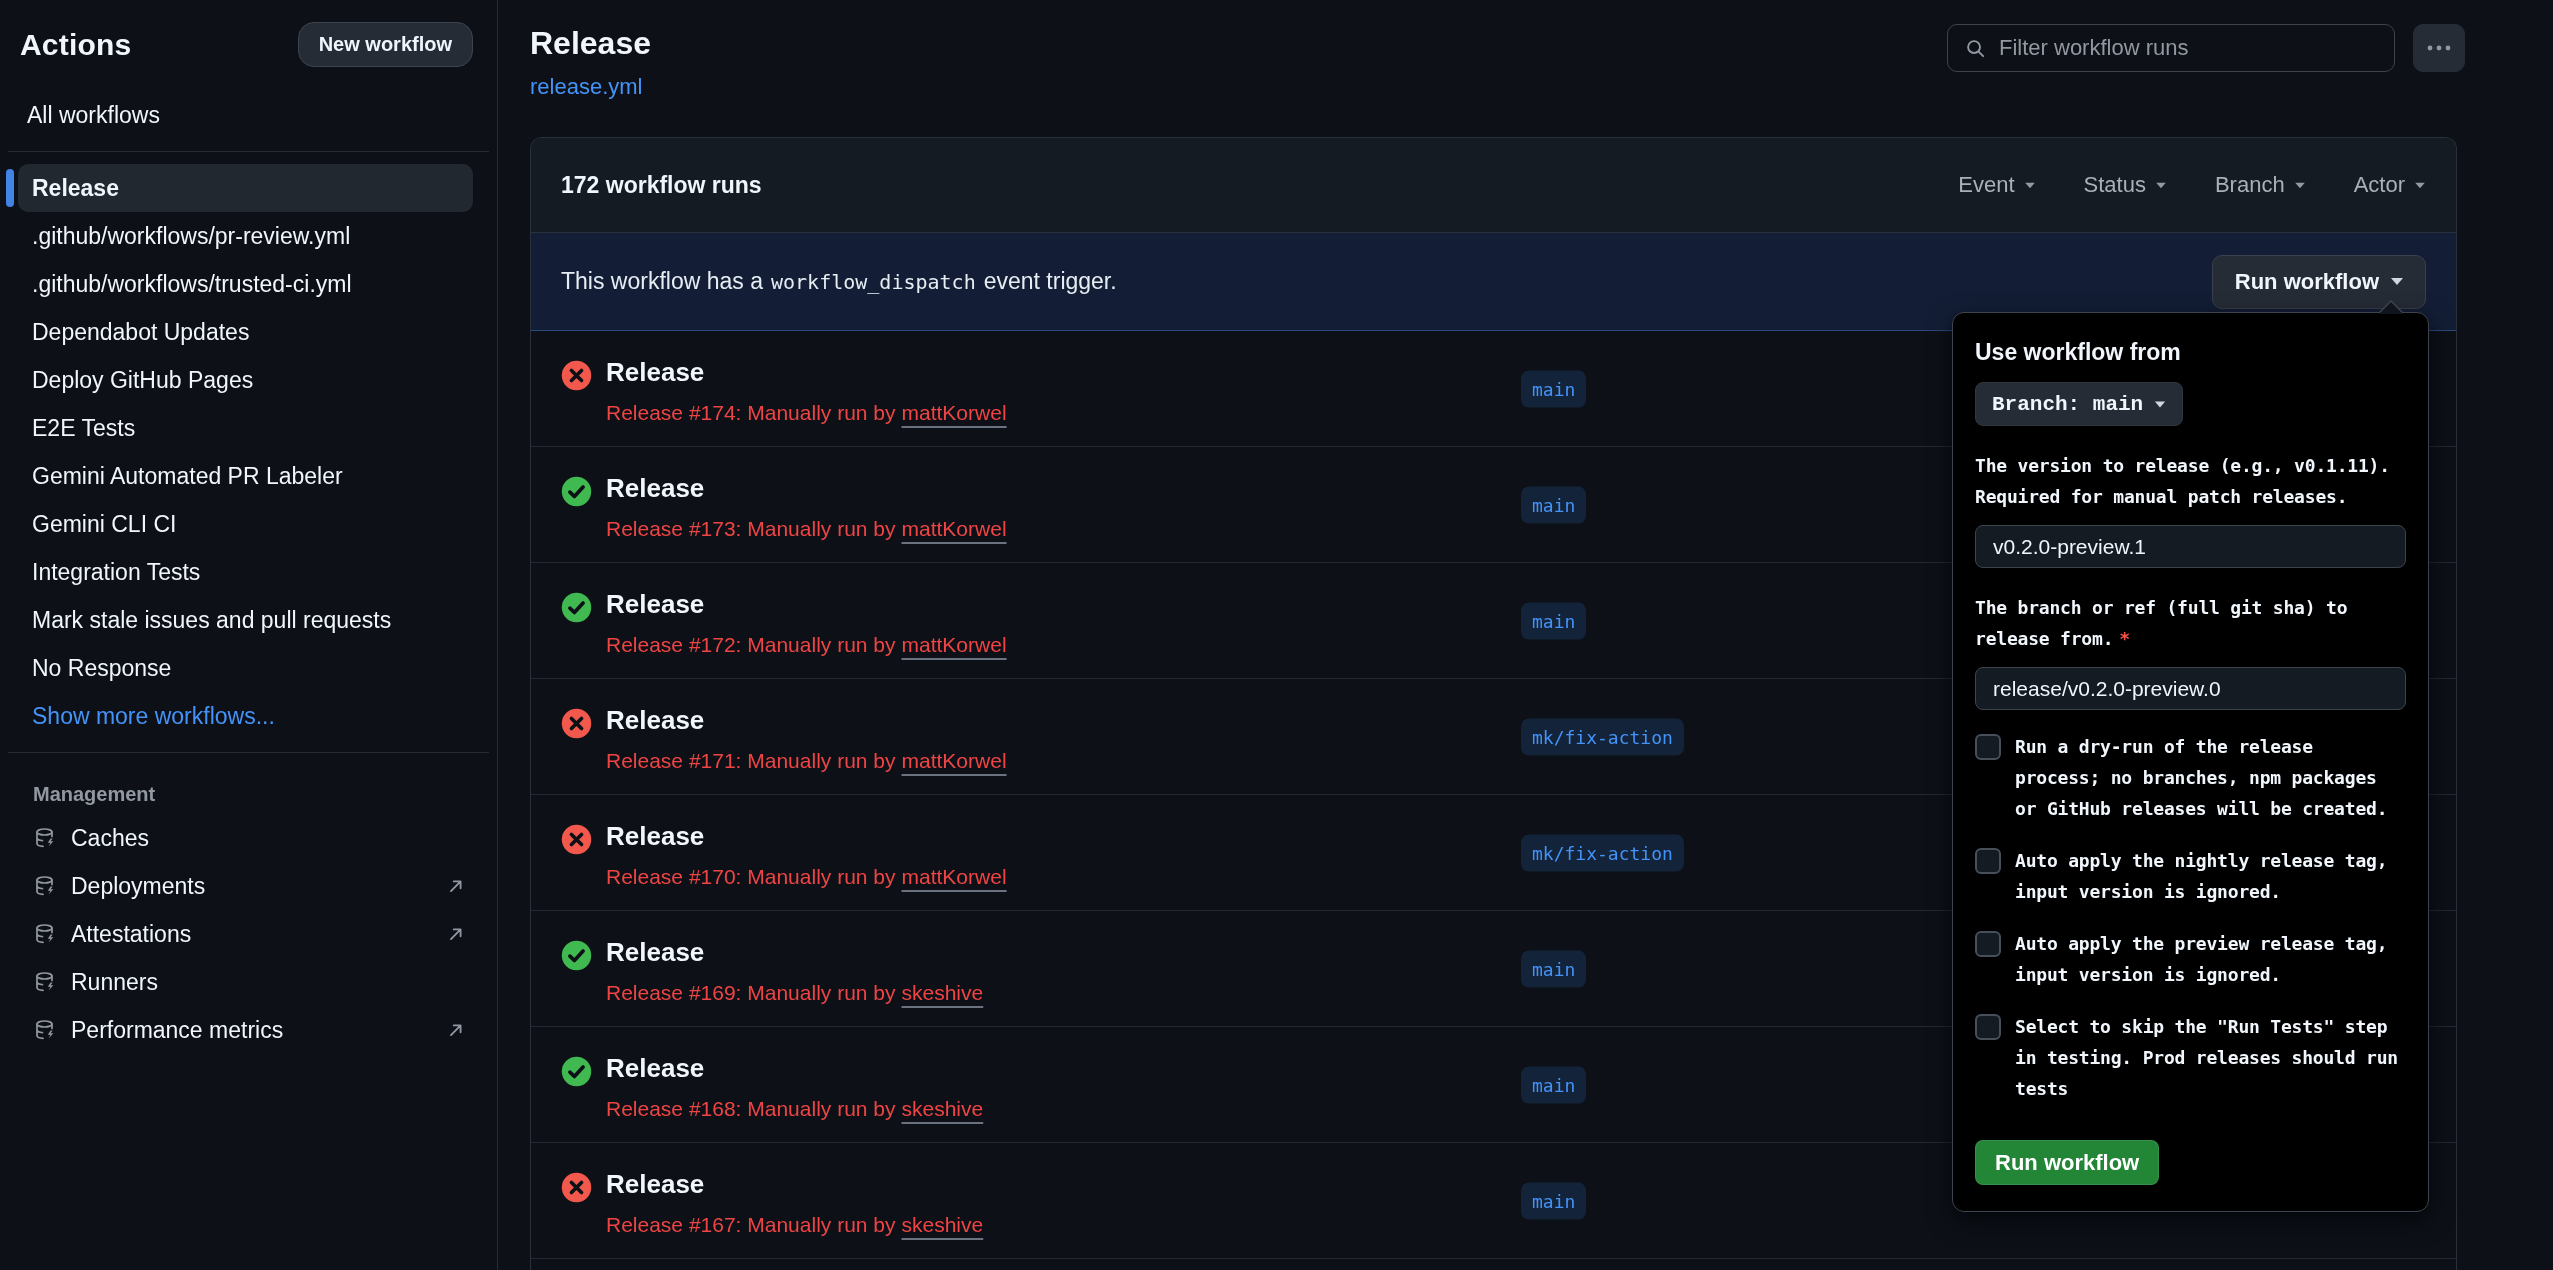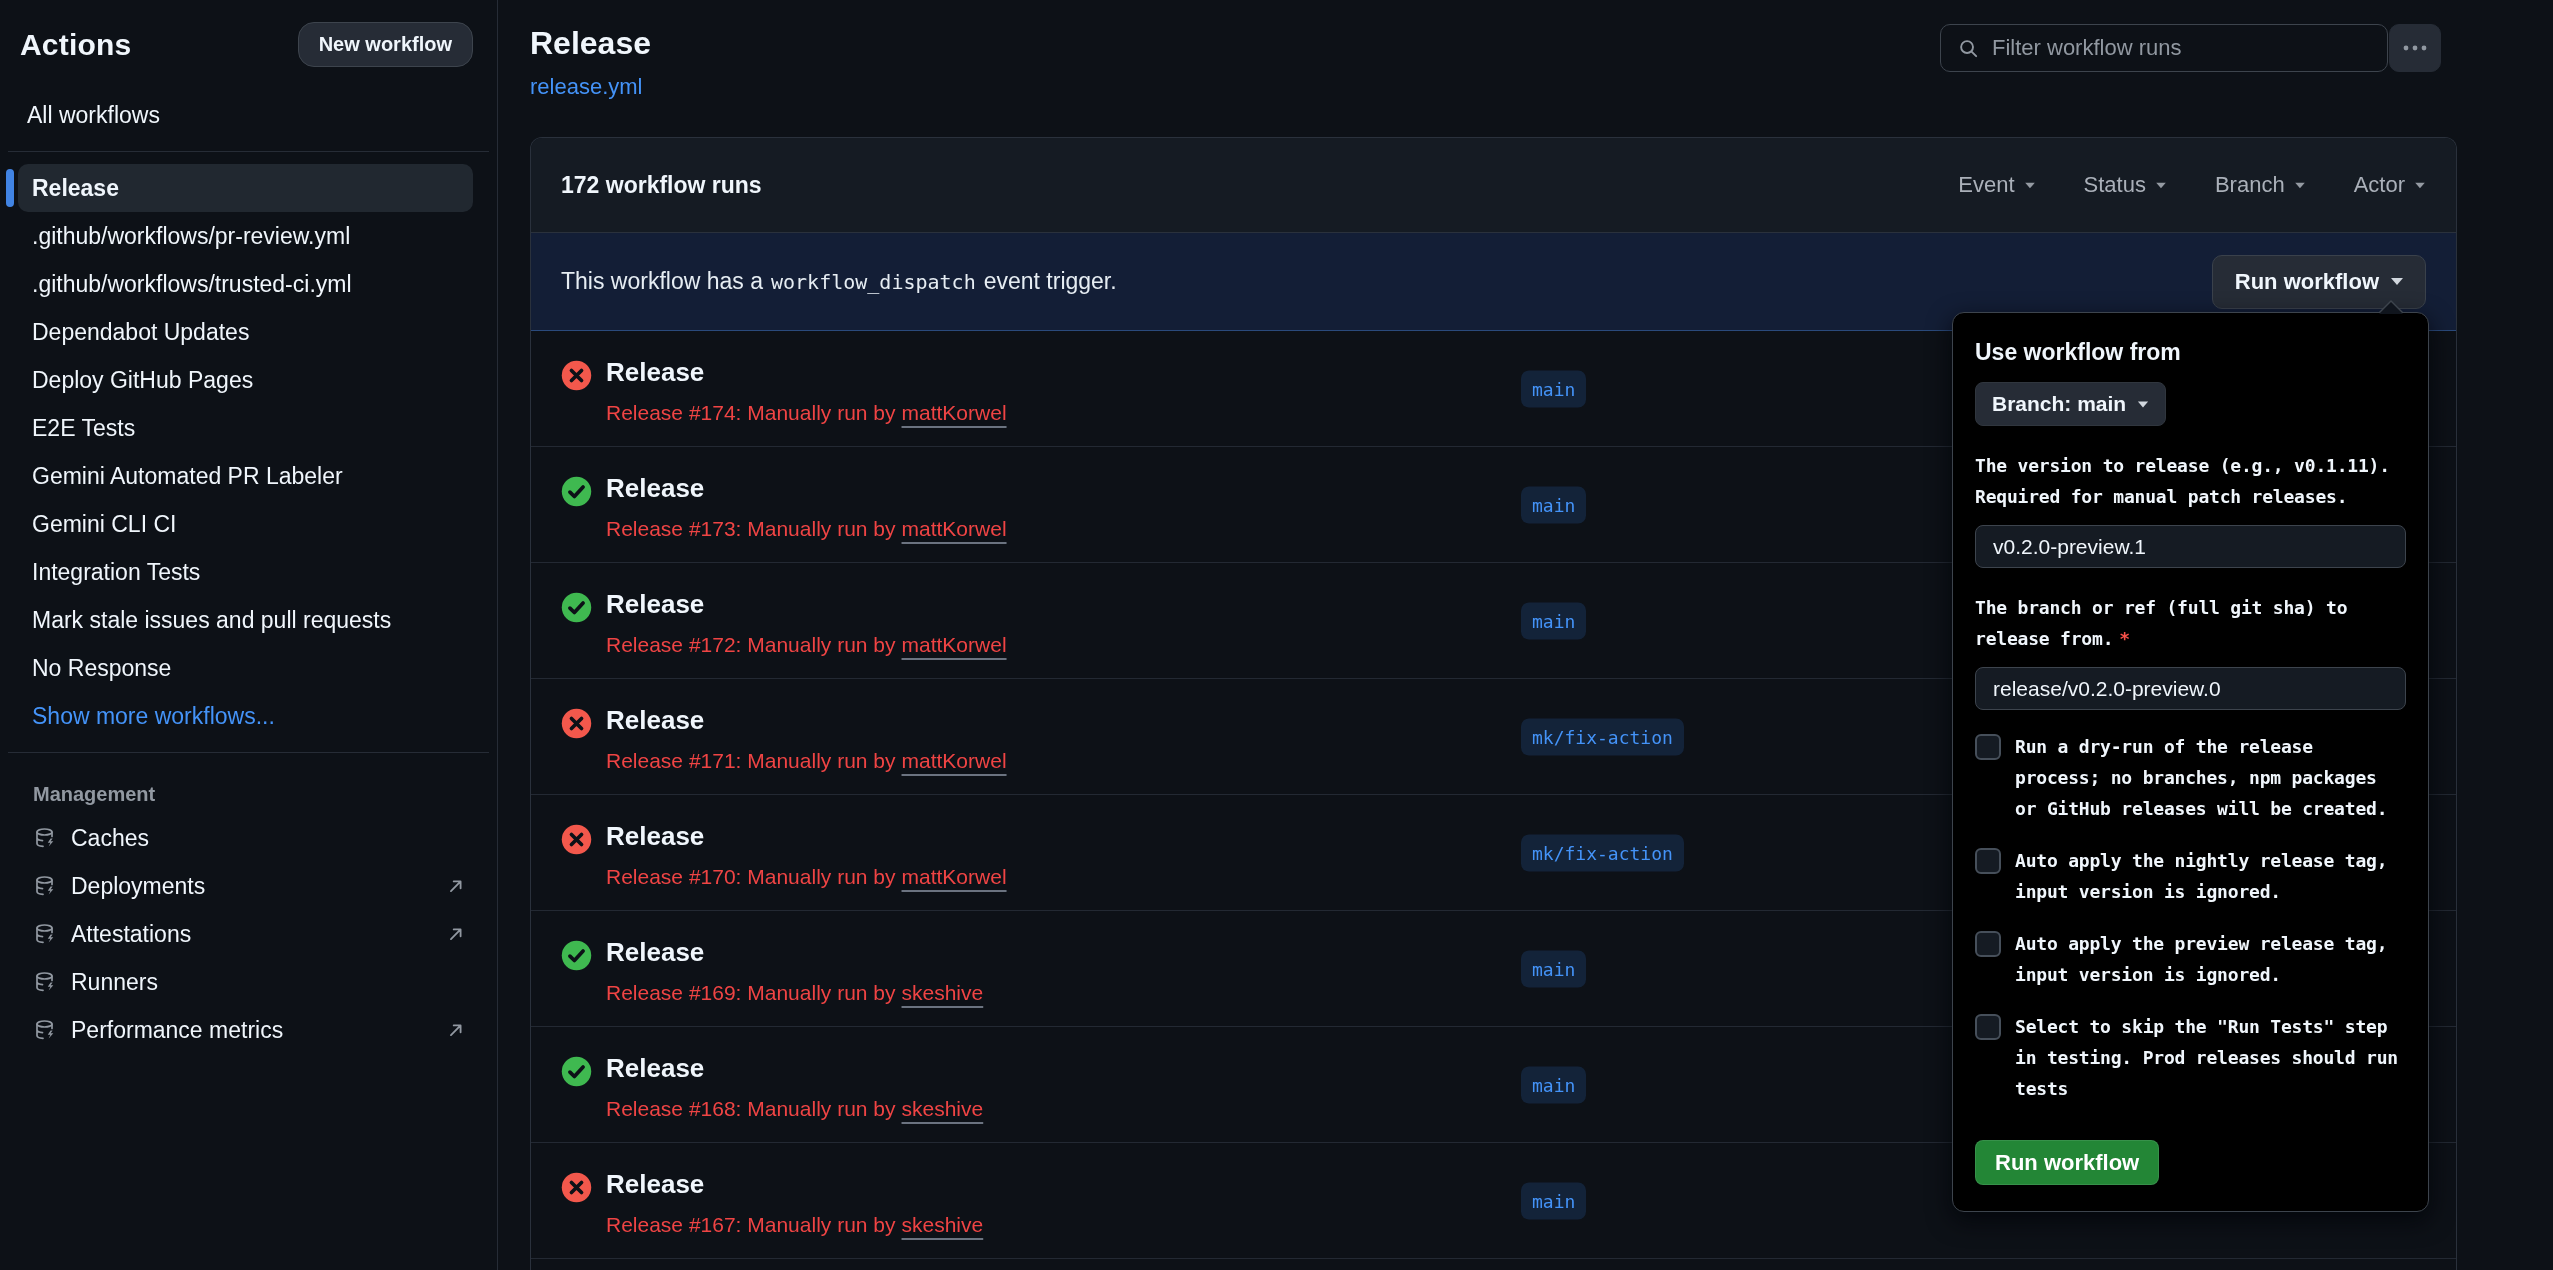--- a/index.html
+++ b/index.html
@@ -41,21 +41,21 @@
   .mgmt-label { color:#9198a1; font-size:20px; font-weight:600; padding:18px 0 8px 33px; }
   .mgmt-item { height:48px; display:flex; align-items:center; gap:14px; padding:0 30px 0 33px; font-size:23px; cursor:pointer; }
   .mgmt-item .icon { color:#9198a1; }
   .mgmt-item .ext { margin-left:auto; color:#9198a1; visibility:hidden; }
   .mgmt-item[data-external="true"] .ext { visibility:visible; }
 
   
   .main { flex:1; position:relative; padding:0 96px 0 32px; }
   .page-title { font-size:32px; font-weight:700; margin-top:25px; }
   .file-link { color:#4493f8; font-size:22px; margin-top:12px; display:inline-block; cursor:pointer; }
-  .header-right { position:absolute; top:24px; right:112px; display:flex; gap:1px; align-items:center; }
+  .header-right { position:absolute; top:24px; right:88px; display:flex; gap:18px; align-items:center; }
   .filter-input {
     width:448px; height:48px; border:1px solid #3d444d; border-radius:10px;
     display:flex; align-items:center; gap:12px; padding:0 16px; color:#9198a1; font-size:22px;
     background:#0d1117; cursor:text;
   }
   .icon-button {
     width:52px; height:48px; background:#262c36; border:1px solid #262c36; border-radius:10px;
     display:flex; align-items:center; justify-content:center; color:#9198a1; cursor:pointer;
   }
 
@@ -109,21 +109,21 @@
   }
   .run-panel::after {
     content:""; position:absolute; top:-11px; right:25px; width:0; height:0;
     border-left:12px solid transparent; border-right:12px solid transparent;
     border-bottom:12px solid #10151d;
   }
   .panel-heading { font-size:23px; font-weight:700; }
   .branch-selector {
     margin-top:16px; background:#262c36; border:1px solid #30363e; border-radius:8px;
     height:44px; padding:0 16px; display:inline-flex; align-items:center; gap:11px;
-    color:#f0f6fc; font-size:21px; font-weight:600; cursor:pointer; font-family:Liberation Sans, sans-serif;
+    color:#f0f6fc; font-size:21px; font-weight:600; cursor:pointer; font-family:Liberation Mono, monospace;
   }
   .branch-selector .caret { transform:scale(.85); }
   .panel-desc {
     margin-top:24px; font-family:"DejaVu Sans Mono", monospace; font-weight:700;
     font-size:18px; line-height:31px; color:#f0f6fc; letter-spacing:-.2px;
   }
   .required-star { color:#f85149; margin-left:6px; }
   .panel-input {
     width:100%; height:43px; margin-top:13px; background:#151b23;
     border:1px solid #3d444d; border-radius:8px; color:#f0f6fc;

